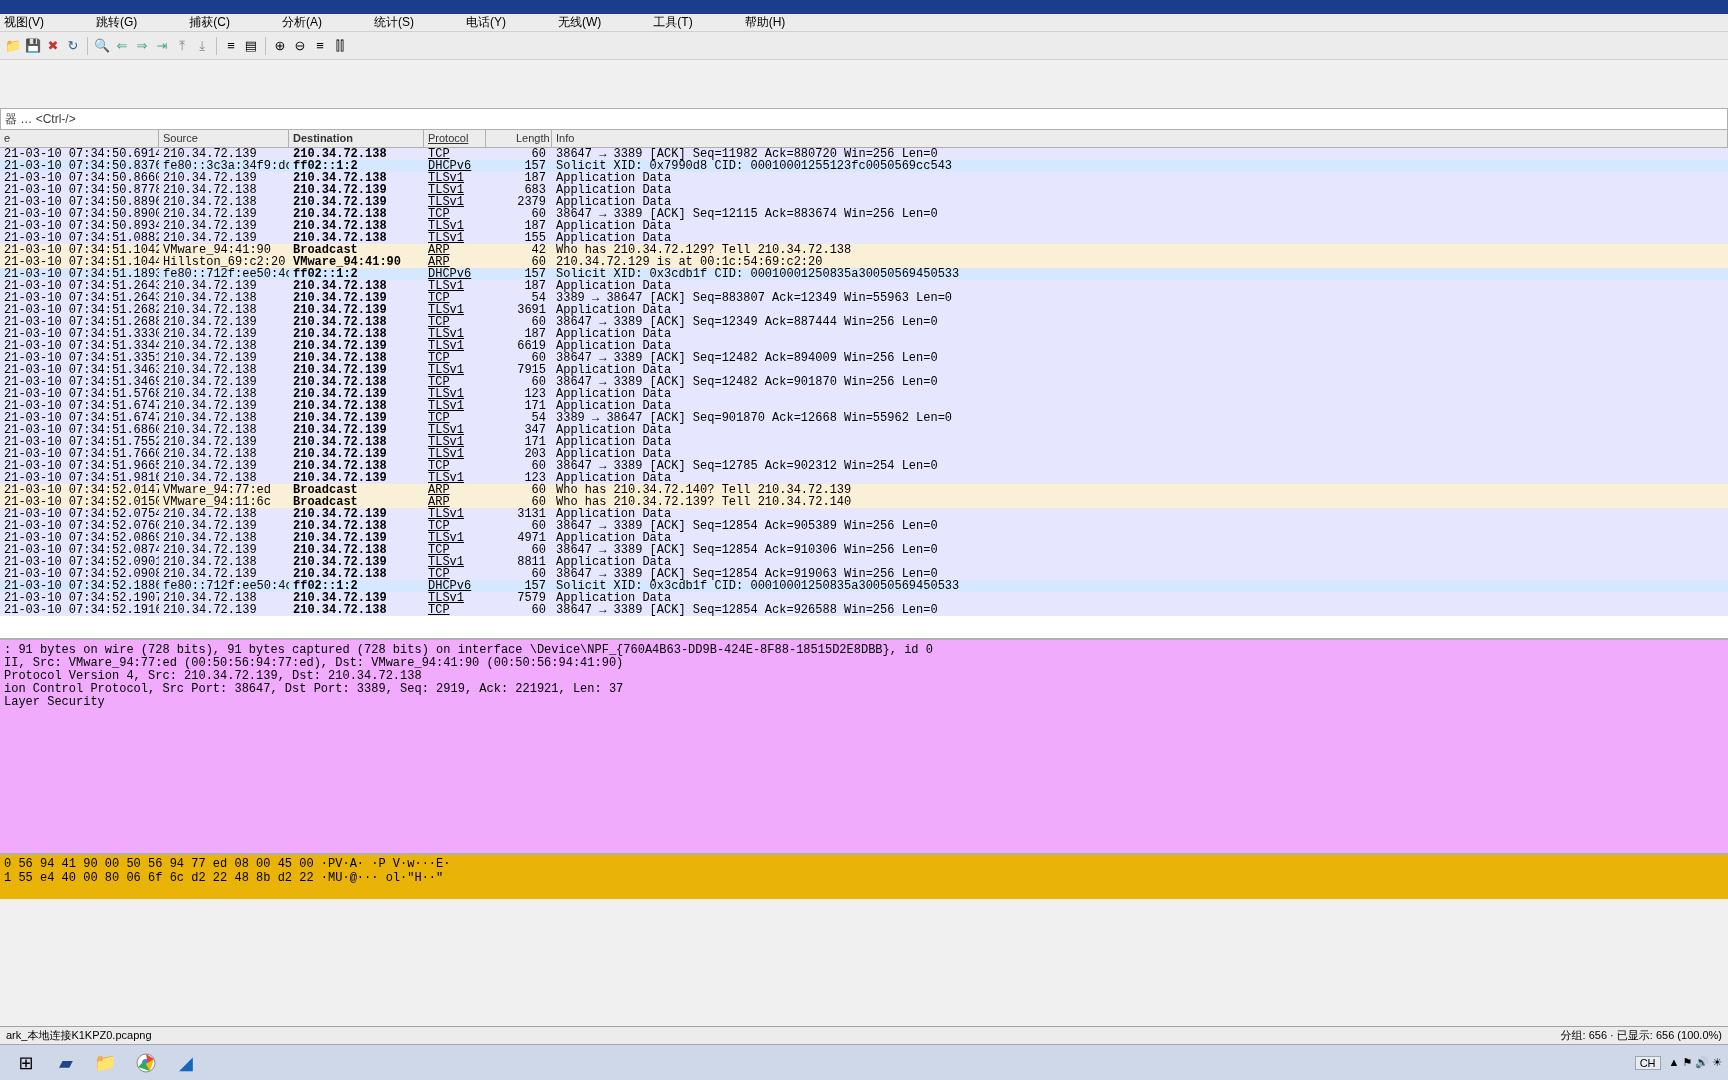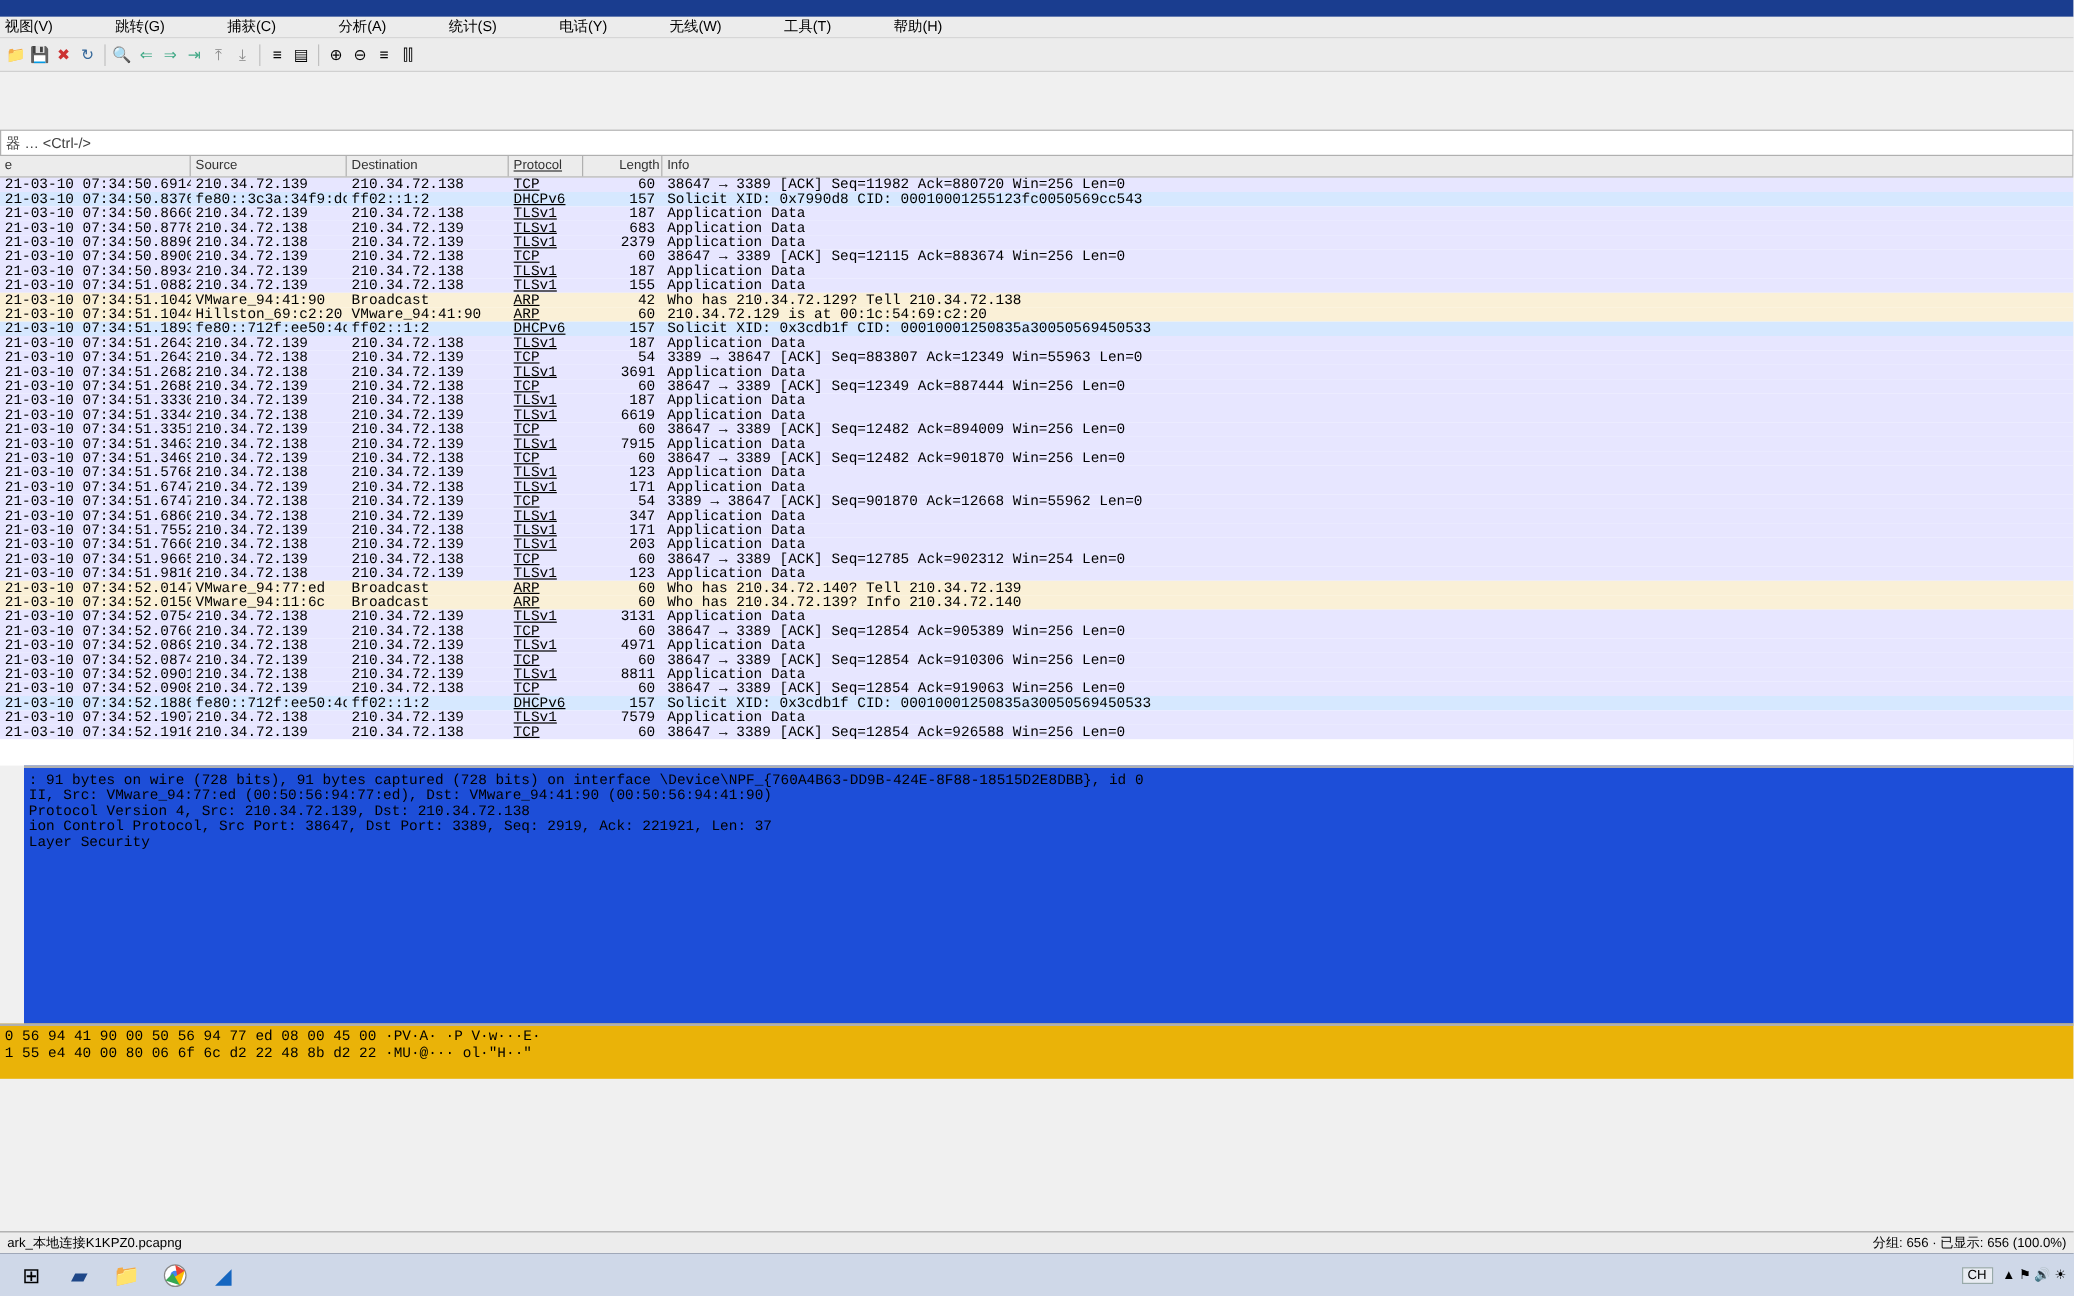--- a/index.html
+++ b/index.html
@@ -7,26 +7,26 @@
 .titlebar { height:14px; background:#1a3d8f; }
 .menubar { height:18px; background:#ececec; border-bottom:1px solid #d0d0d0; display:flex; align-items:center; padding-left:4px; font-size:12px;gap:40px; }
 .menubar span { margin-right:12px; cursor:default; }
 .toolbar { height:28px; background:#ececec; border-bottom:1px solid #d0d0d0; display:flex; align-items:center; padding-left:4px; gap:2px; }
 .tb-btn { width:18px; height:18px; display:flex; align-items:center; justify-content:center; font-size:13px; cursor:pointer; }
 .tb-sep { width:1px; height:18px; background:#c0c0c0; margin:0 3px; }
 .filterbar { height:22px; background:#fff; border:1px solid #b0b0b0; display:flex; align-items:center; padding:0 4px; font-size:12px; color:#404040;margin-top:48px; }
 .packet-list { height:508px; background:#fff; overflow:hidden; font-family:'Courier New',monospace; font-size:12px; }
 .pl-header { display:flex; background:#ececec; border-bottom:1px solid #b0b0b0; height:18px; }
 .pl-header > div { border-right:1px solid #b0b0b0; padding:2px 4px; font-family:Arial,sans-serif; font-size:11px; color:#333; }
-.col-time { width:159px; } .col-src { width:130px; } .col-dst { width:135px; } .col-proto { width:62px;text-decoration:underline; } .col-len { width:40px; text-align:right; padding-right:6px !important;margin-left:26px; } .col-info { flex:1; }
+.col-time { width:159px; } .col-src { width:130px; } .col-dst { width:135px;font-weight:bold; } .col-proto { width:62px;text-decoration:underline; } .col-len { width:40px; text-align:right; padding-right:6px !important;margin-left:26px; } .col-info { flex:1; }
 .pl-body { height:490px; overflow-y:hidden; }
 .pl-row { display:flex; height:12px; line-height:12px; cursor:default; }
 .pl-row > div { padding:0 4px; white-space:nowrap; overflow:hidden; }
 .c-tcp { background:#e7e6ff; } .c-dhcp { background:#d6e8ff; } .c-tls { background:#e7e6ff; } .c-arp { background:#faf0d7; }
-.details-pane { height:215px; background:#1d4ed8; border-top:2px solid #b0b0b0; font-family:'Courier New',monospace; font-size:12px; padding:4px; line-height:13px; overflow-y:auto;margin-left:20px; }
+.details-pane { height:215px; background:#f0abfc; border-top:2px solid #b0b0b0; font-family:'Courier New',monospace; font-size:12px; padding:4px; line-height:13px; overflow-y:auto; }
 .bytes-pane { height:46px; background:#eab308; border-top:2px solid #b0b0b0; font-family:'Courier New',monospace; font-size:12px; padding:2px 4px; line-height:14px; }
 .statusbar { position:fixed; bottom:36px; left:0; right:0; height:18px; background:#ececec; border-top:1px solid #a3a3a3; display:flex; align-items:center; font-size:11px; padding:0 6px; justify-content:space-between; }
 .taskbar { position:fixed; bottom:0; left:0; right:0; height:36px; background:#cfd8e8; border-top:1px solid #a0a8b8; display:flex; align-items:center; padding:0 6px; }
 .tb-icon { width:40px; height:30px; display:flex; align-items:center; justify-content:center; font-size:18px; cursor:pointer; }
 .tray { margin-left:auto; display:flex; align-items:flex-start; gap:8px; font-size:11px; }
 .tray-box { border:1px solid #9aa; padding:0 4px; background:#e8ecf2; }
 </style>
 </head>
 <body>
 
@@ -309,21 +309,21 @@
         <div class="col-proto">ARP</div>
         <div class="col-len">60</div>
         <div class="col-info">Who has 210.34.72.140? Tell 210.34.72.139</div>
       </div>
       <div class="pl-row c-arp">
         <div class="col-time">21-03-10 07:34:52.015012</div>
         <div class="col-src">VMware_94:11:6c</div>
         <div class="col-dst">Broadcast</div>
         <div class="col-proto">ARP</div>
         <div class="col-len">60</div>
-        <div class="col-info">Who has 210.34.72.139? Info 210.34.72.140</div>
+        <div class="col-info">Who has 210.34.72.139? Tell 210.34.72.140</div>
       </div>
       <div class="pl-row c-tls">
         <div class="col-time">21-03-10 07:34:52.075490</div>
         <div class="col-src">210.34.72.138</div>
         <div class="col-dst">210.34.72.139</div>
         <div class="col-proto">TLSv1</div>
         <div class="col-len">3131</div>
         <div class="col-info">Application Data</div>
       </div>
       <div class="pl-row c-tcp">

